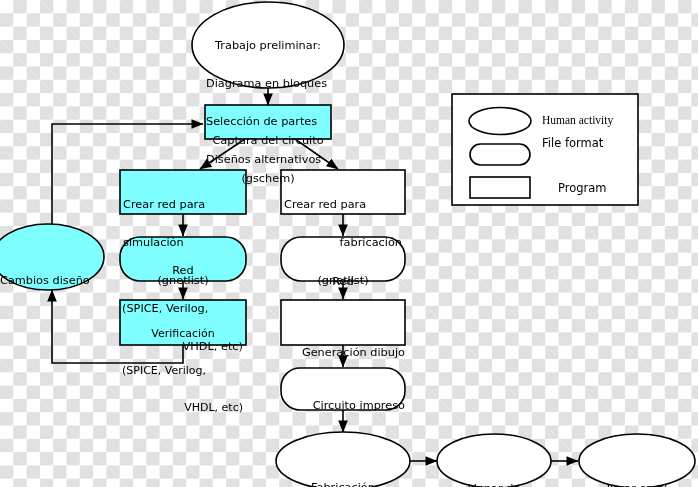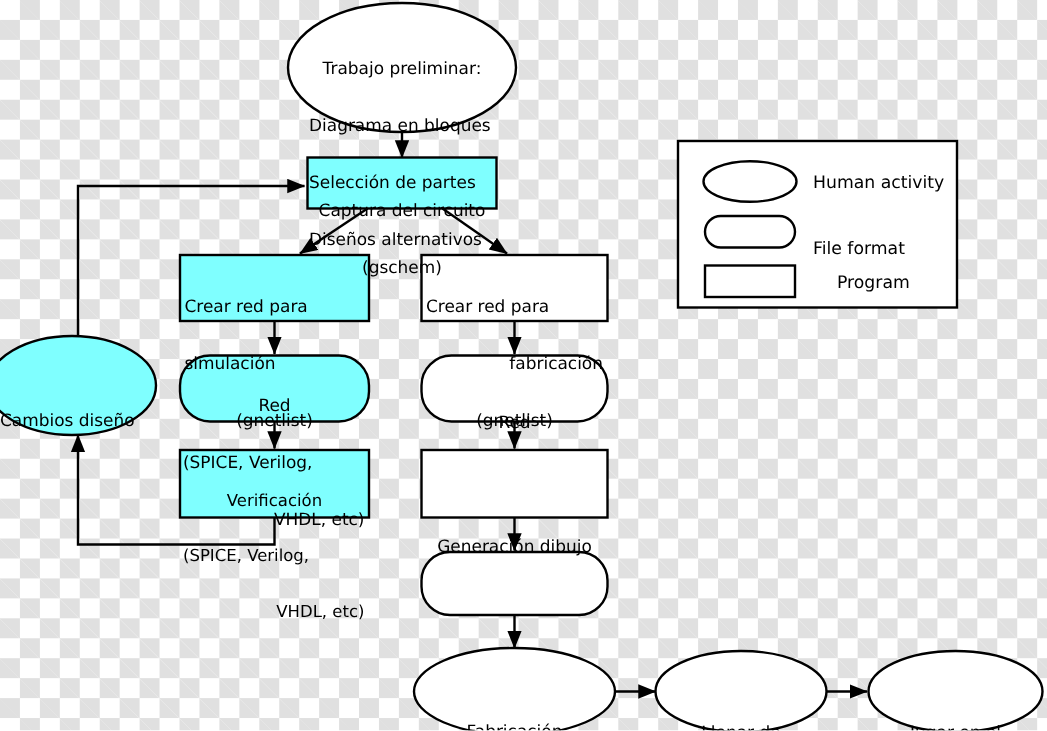--- a/index.html
+++ b/index.html
@@ -150,37 +150,38 @@
   </div>
 
   <div class="nodetext" style="left:0px; top:250px; width:100px; text-align:left; font-size:11.3px;">
     <div>Cambios diseño</div>
   </div>
 
   <div class="nodetext" style="left:281px; top:251px; width:124px; text-align:center; font-size:11.3px;">
     <div>Red</div>
   </div>
 
-  <div class="nodetext" style="left:281px; top:321px; width:124px; text-align:center; font-size:11.3px; line-height:1.55;">
+  <div class="nodetext" style="left:281px; top:309px; width:124px; text-align:right; font-size:11.3px; line-height:1.55;">
     <div>Generación dibujo</div>
+    <div>Circuito impreso</div>
   </div>
 
 
   <div class="nodetext" style="left:276px; top:443px; width:134px; text-align:center; font-size:11.3px; line-height:1.6;">
     <div>Fabricación</div>
     
   </div>
 
   <div class="nodetext" style="left:437px; top:445px; width:114px; text-align:center; font-size:11.3px; line-height:1.55;">
     <div>Llenar de</div>
     
   </div>
 
   <div class="nodetext" style="left:580px; top:445px; width:114px; text-align:center; font-size:11.3px; line-height:1.55;">
     <div>Jugar en el</div>
     
   </div>
 
-  <div class="legendlabel" style="left:542px; top:114px;">Human activity</div>
-  <div class="legendlabel" style="left:542px; top:158px;">File format</div>
+  <div class="legendlabel" style="left:542px; top:114px;font-family:Liberation Serif, serif;">Human activity</div>
+  <div class="legendlabel" style="left:542px; top:136px;">File format</div>
   <div class="legendlabel" style="left:542px; top:181px;margin-left:16px;">Program</div>
 
 </div>
 
 </body></html>

